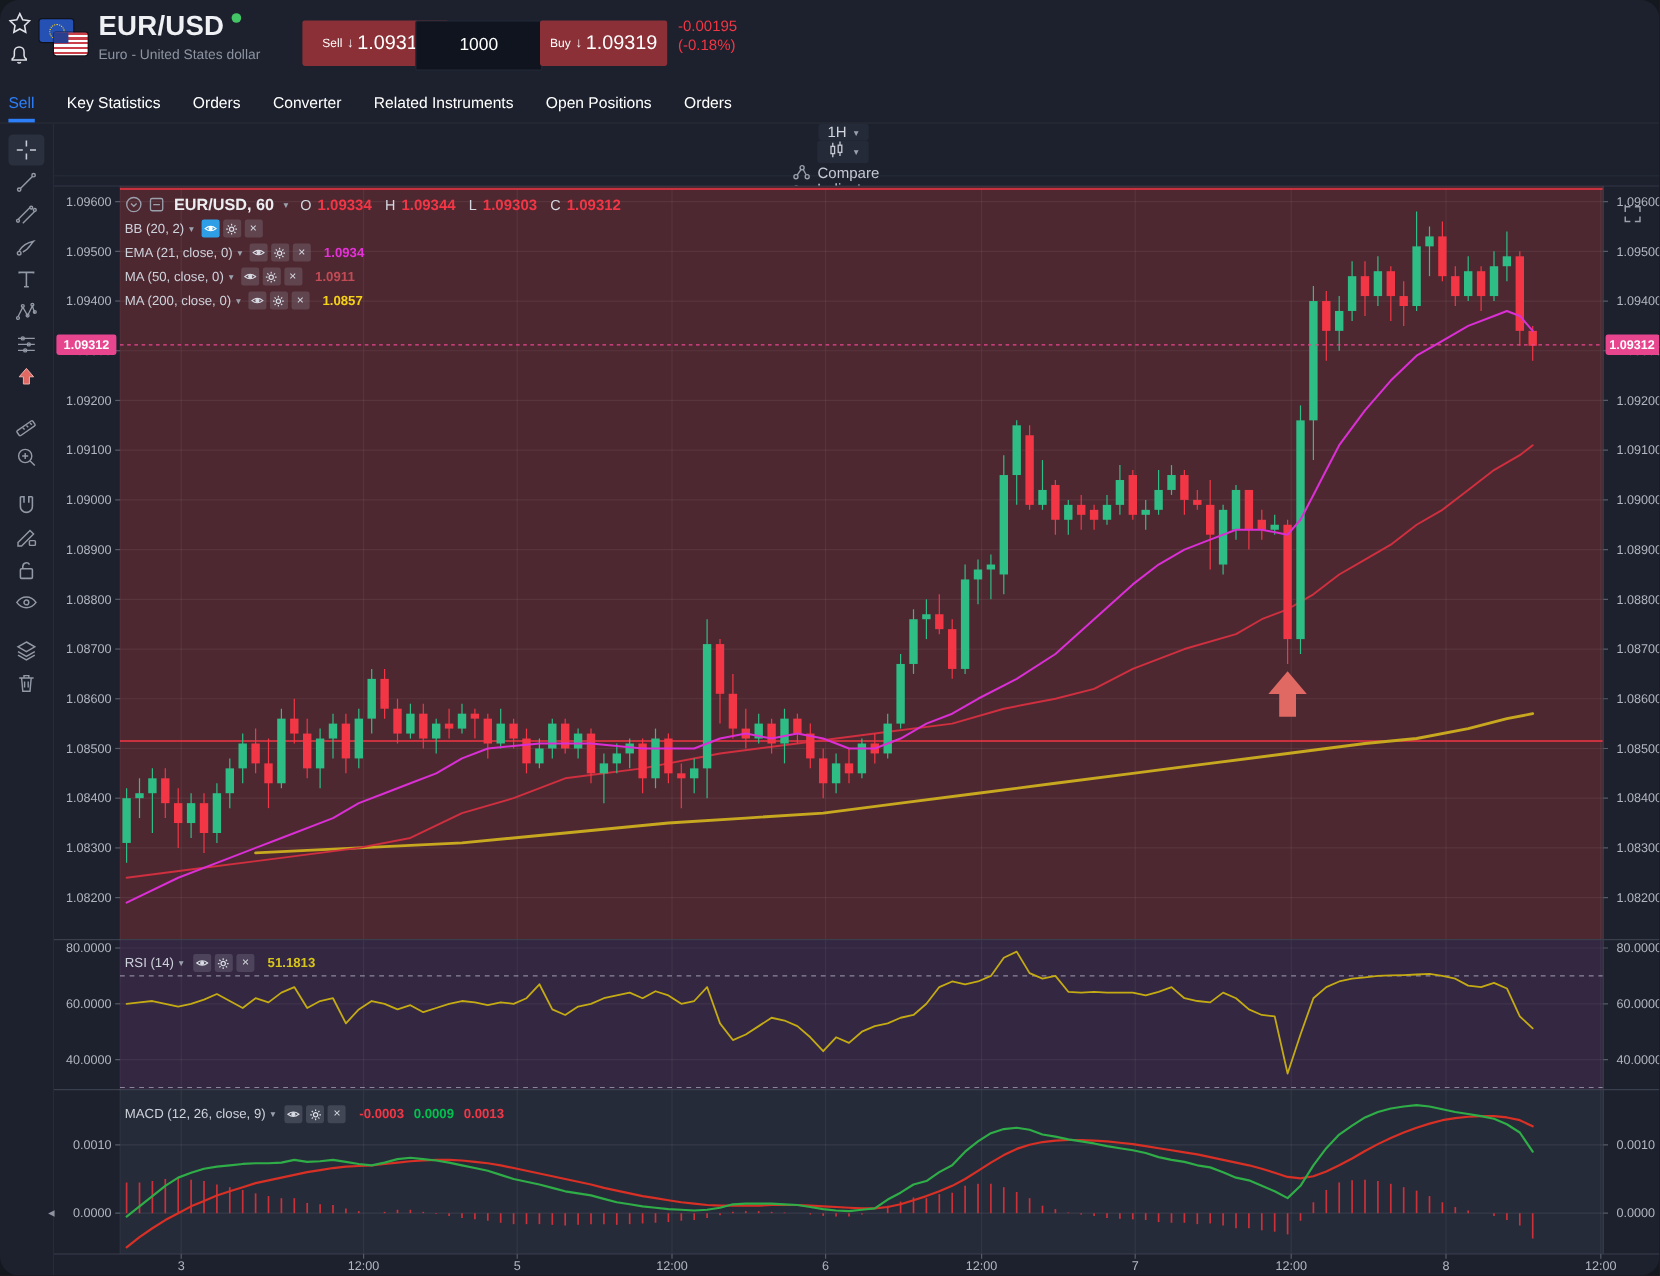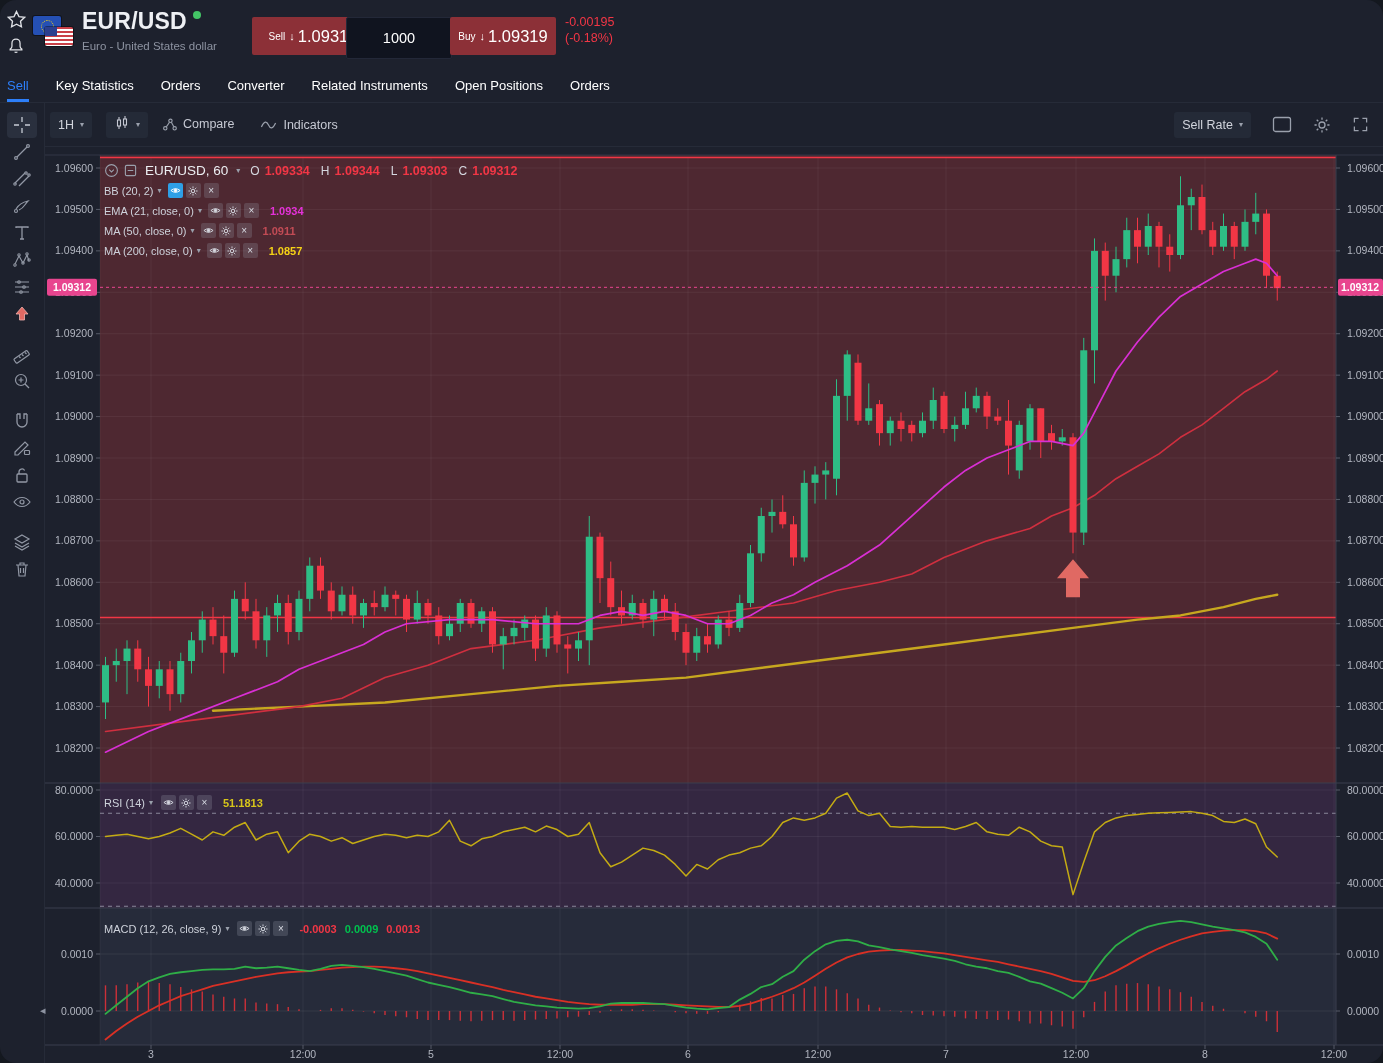--- a/index.html
+++ b/index.html
@@ -34,43 +34,43 @@
               font-family:inherit;}
   .chg{position:absolute;left:565px;top:14px;font-size:12.5px;color:#f23645;line-height:16px;}
   
   .tabbar{position:absolute;left:0;top:68px;width:100%;height:35px;border-bottom:1px solid #262b38;
           display:flex;align-items:center;padding-left:7px;box-sizing:border-box;gap:27px;}
   .tab{font-size:13px;color:#ffffff;cursor:pointer;height:34px;display:flex;align-items:center;
        border-bottom:3px solid transparent;box-sizing:border-box;padding-top:3px;}
   .tab.active{color:#2d7ff9;border-bottom-color:#2d7ff9;}
   
   .toolbar{position:absolute;left:45px;top:103px;width:1338px;height:44px;border-bottom:1px solid #262b38;
-           display:flex;align-items:center;box-sizing:border-box;padding:0 14px 0 5px;}
+           display:flex;align-items:center;box-sizing:border-box;padding:0 14px 0 5px;flex-direction:column;}
   .tb-box{height:26px;background:#242a37;border-radius:3px;display:flex;align-items:center;
           padding:0 8px;margin-right:14px;cursor:pointer;font-size:12.5px;color:#d1d4dc;}
-  .tb-plain{display:flex;margin-right:26px;cursor:pointer;font-size:12.5px;color:#c6c9d3;}
+  .tb-plain{display:flex;align-items:center;margin-right:26px;cursor:pointer;font-size:12.5px;color:#c6c9d3;}
   .tb-plain svg{margin-right:6px;}
   .caret{font-size:8px;color:#9aa0ac;margin-left:6px;}
   .tb-right{margin-left:auto;display:flex;align-items:center;gap:21px;}
   .tb-icon{cursor:pointer;display:flex;align-items:center;}
   
   .sidebar{position:absolute;left:0;top:103px;width:45px;bottom:0;border-right:1px solid #262b38;
            display:flex;flex-direction:column;align-items:center;padding-top:9px;box-sizing:border-box;}
   .tool{width:30px;height:26px;display:flex;align-items:center;justify-content:center;border-radius:4px;
         cursor:pointer;margin-bottom:1px;}
   .tool.active{background:#2a303e;}
   .tool.gap{margin-top:13px;}
   
   .panel-bg{position:absolute;z-index:1;}
   #chart-svg{position:absolute;left:0;top:0;z-index:5;}
   svg text{font-family:"Liberation Sans",sans-serif;}
   
   .legend{position:absolute;z-index:8;}
   .lg-row{display:flex;align-items:center;height:17px;margin-bottom:3px;}
-  .lg-sym{font-size:13.5px;font-weight:normal;color:#eceef2;margin:0 2px 0 6px;}
+  .lg-sym{font-size:13.5px;font-weight:bold;color:#eceef2;margin:0 2px 0 6px;}
   .lg-ohlc{display:flex;align-items:baseline;margin-left:10px;gap:5px;font-size:12px;}
   .lg-ohlc .k{color:#d5d8e0;}
   .lg-ohlc .v{color:#f23645;font-weight:bold;font-size:12.5px;margin-right:6px;}
   .ind-label{font-size:11px;color:#ced2db;margin-right:4px;}
   .icon-box{width:15px;height:15px;border-radius:2px;background:rgba(151,156,170,.25);
             display:flex;align-items:center;justify-content:center;margin-right:3px;cursor:pointer;
             color:#d9dce4;font-size:10px;line-height:1;}
   .icon-box.blue{background:#2e9fe6;}
   .ind-val{font-size:11px;font-weight:bold;margin-left:8px;}
   .mini{display:flex;align-items:center;justify-content:center;cursor:pointer;margin-right:2px;}

